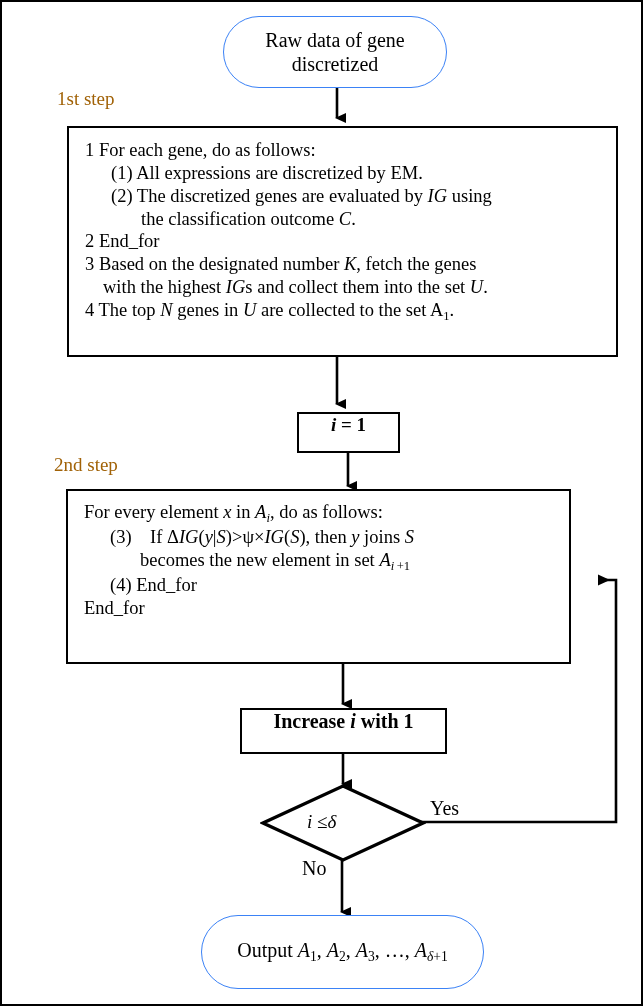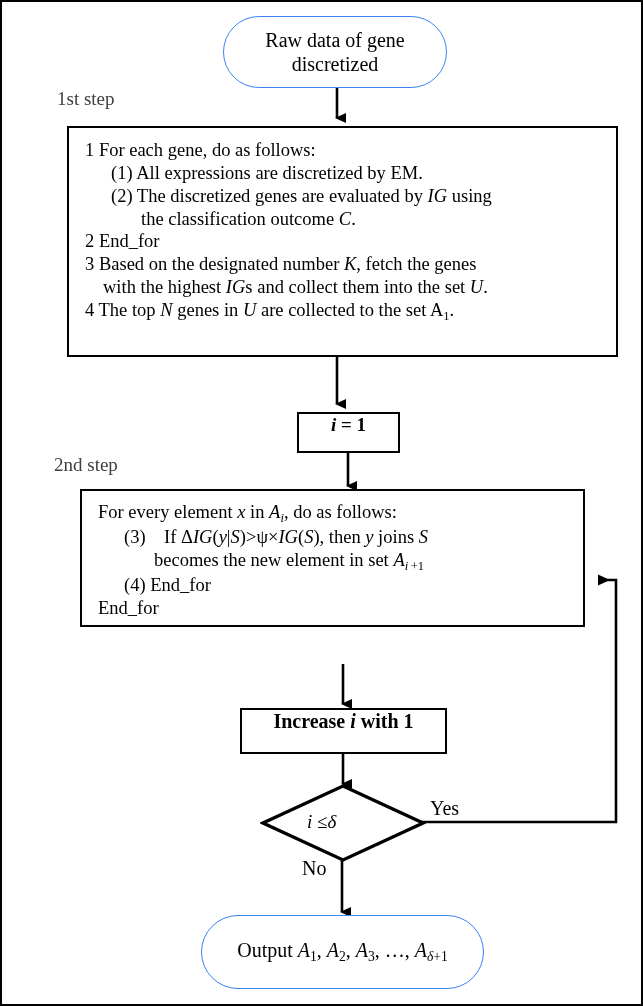--- a/index.html
+++ b/index.html
@@ -47,21 +47,21 @@
     box-sizing: border-box;
   }
   .rect.centered {
     display: flex;
     align-items: flex-start;
     justify-content: center;
     font-weight: bold;
   }
   .step-label {
     position: absolute;
-    color: #404040;
+    color: #a16207;
     font-size: 19px;
     font-family: "Liberation Serif", "DejaVu Serif", serif;
     white-space: nowrap;
   }
   .edge-label {
     position: absolute;
     font-size: 20px;
     white-space: nowrap;
   }
   .diamond-text {
@@ -138,21 +138,21 @@
       <span class="tline ind3">with the highest <i>IG</i>s and collect them into the set <i>U</i>.</span>
       <span class="gap"></span>
       <span class="tline">4 The top <i>N</i> genes in <i>U</i> are collected to the set A<sub>1</sub>.</span>
     </div>
   </div>
 
   <div class="node rect centered" style="left:295px; top:410px; width:103px; height:41px; font-size:19px;">
     <span><i>i</i> = 1</span>
   </div>
 
-  <div class="node rect" style="left:78px; top:487px; width:505px; height:138px;padding-left:16px;">
+  <div class="node rect" style="left:64px; top:487px; width:505px; height:175px;padding-left:16px;">
     <div class="blocktext" style="left:16px; top:10px;">
       <span class="tline">For every element <i>x</i> in <i>A</i><sub><i>i</i></sub>, do as follows:</span>
       <span class="tline ind1">(3)&nbsp;&nbsp;&nbsp;&nbsp;If Δ<i>IG</i>(<i>y</i>|<i>S</i>)&gt;ψ×<i>IG</i>(<i>S</i>), then <i>y</i> joins <i>S</i></span>
       <span class="tline ind2">becomes the new element in set <i>A</i><sub><i>i</i> +1</sub></span>
       <span class="tline ind1">(4) End_for</span>
       <span class="tline">End_for</span>
     </div>
   </div>
 
   <div class="node rect centered" style="left:238px; top:706px; width:207px; height:46px; font-size:20px;">

